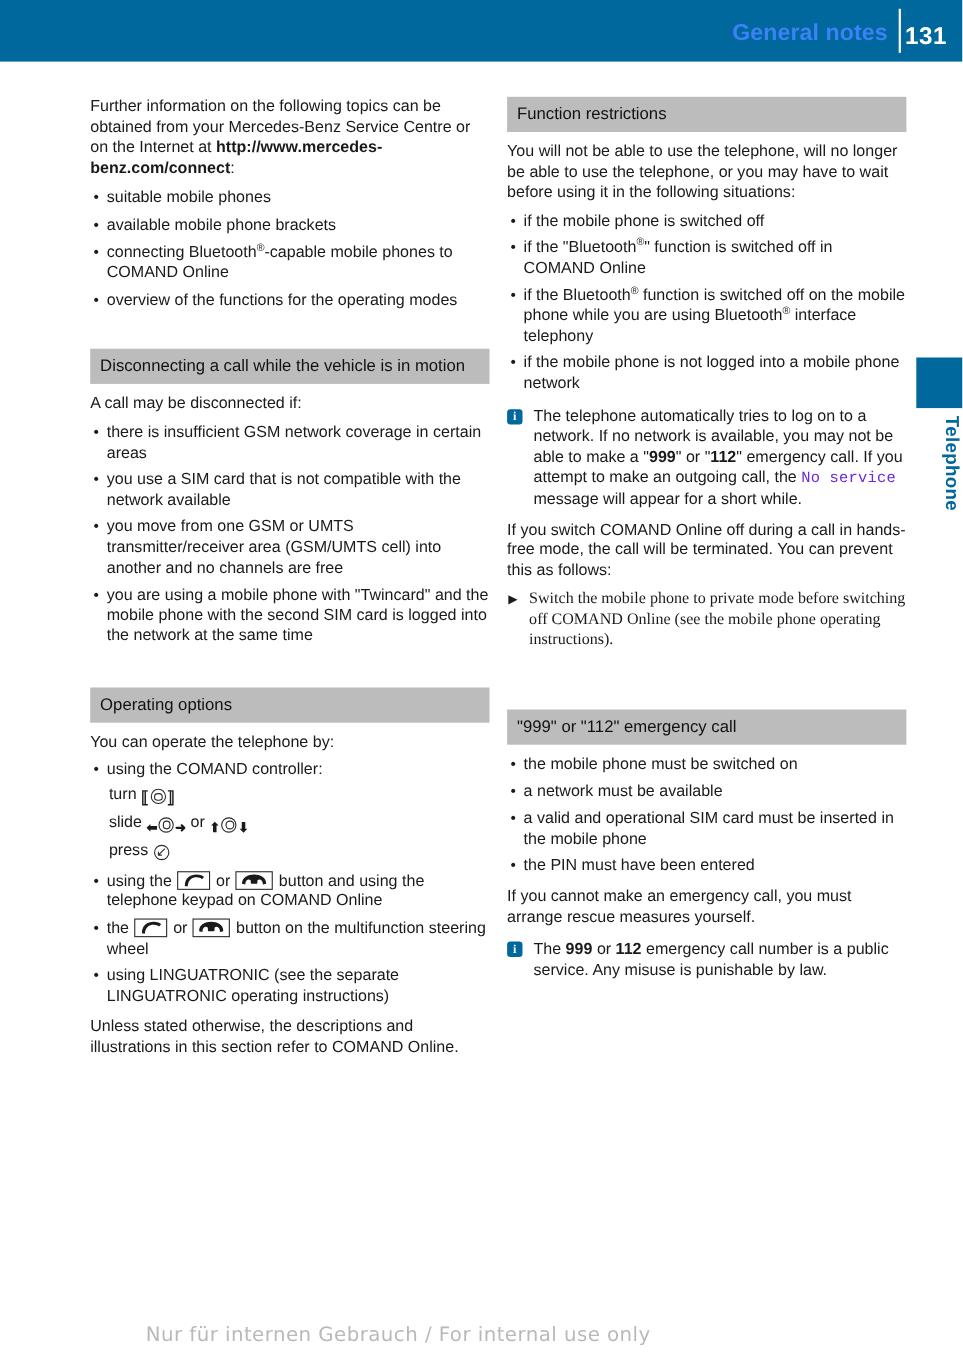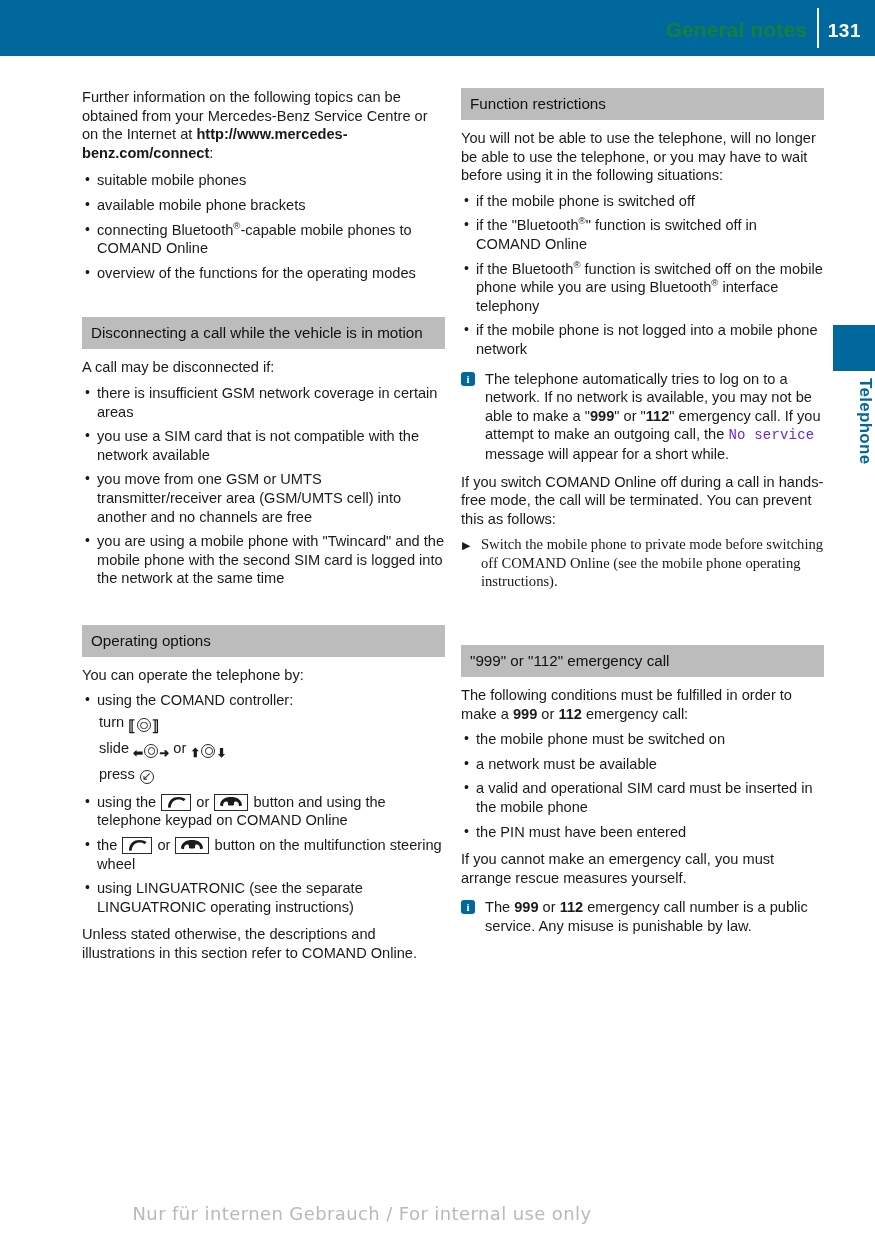--- a/index.html
+++ b/index.html
@@ -13,30 +13,30 @@
     overflow:hidden;
   }
 
   
   .header-bar{
     position:absolute; left:0; top:0; width:875px; height:56px;
     background:#00689c;
   }
   .header-title{
     position:absolute; right:68px; top:18px;
-    color:#15803d; font-size:21px; font-weight:bold;
+    color:#3b82f6; font-size:21px; font-weight:bold;
     letter-spacing:.1px; white-space:nowrap;
   }
   .header-sep{
     position:absolute; right:56px; top:8px; width:2px; height:40px;
     background:#ffffff;
   }
   .header-page{
     position:absolute; right:14px; top:20px;
-    color:#ffffff; font-size:19px; font-weight:bold; letter-spacing:.5px;
+    color:#ffffff; font-size:22px; font-weight:bold; letter-spacing:.5px;
   }
 
   
   .side-tab-block{
     position:absolute; left:833px; top:325px; width:42px; height:46px;
     background:#00689c;
   }
   .side-tab-label{
     position:absolute; left:833px; top:378px; width:42px; height:200px;
     color:#00689c; font-size:17px; font-weight:bold;
@@ -254,21 +254,20 @@
   <p class="para tight">If you switch COMAND Online off during a call in hands-free mode, the call will be terminated. You can prevent this as follows:</p>
 
   <ul class="alist">
     <li><span>Switch the mobile phone to private mode before switching off COMAND Online (see the mobile phone operating instructions).</span></li>
   </ul>
 
   <div style="height:30px"></div>
 
   <div class="sec-head">"999" or "112" emergency call</div>
 
-  <p class="para tight"><span>The following conditions must be fulfilled in order to make a </span><b>999</b><span> or </span><b>112</b><span> emergency call:</span></p>
 
   <ul class="blist">
     <li><span>the mobile phone must be switched on</span></li>
     <li><span>a network must be available</span></li>
     <li><span>a valid and operational SIM card must be inserted in the mobile phone</span></li>
     <li><span>the PIN must have been entered</span></li>
   </ul>
 
   <p class="para tight">If you cannot make an emergency call, you must arrange rescue measures yourself.</p>
 

